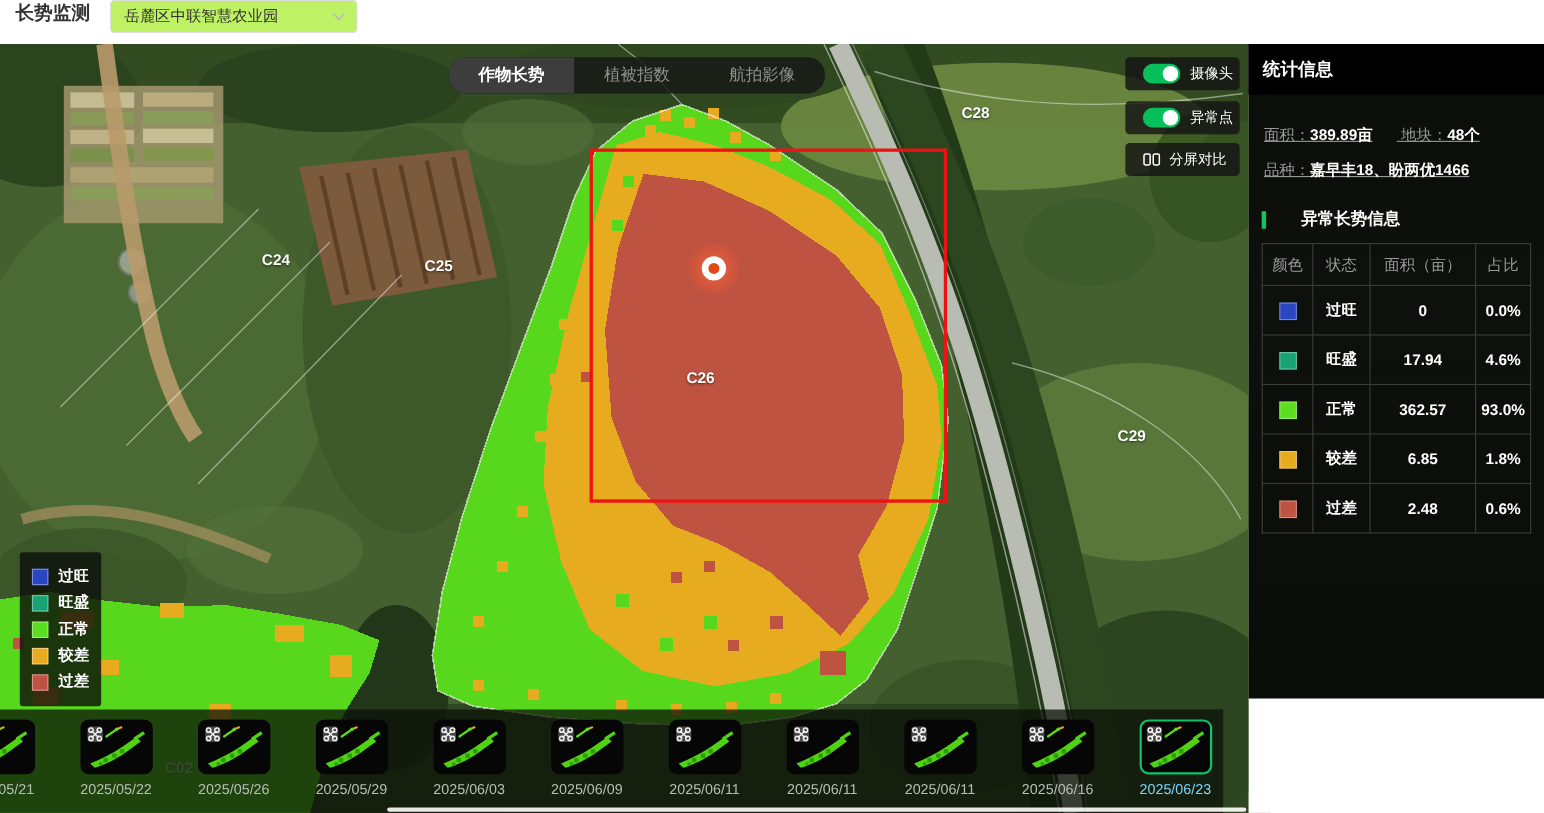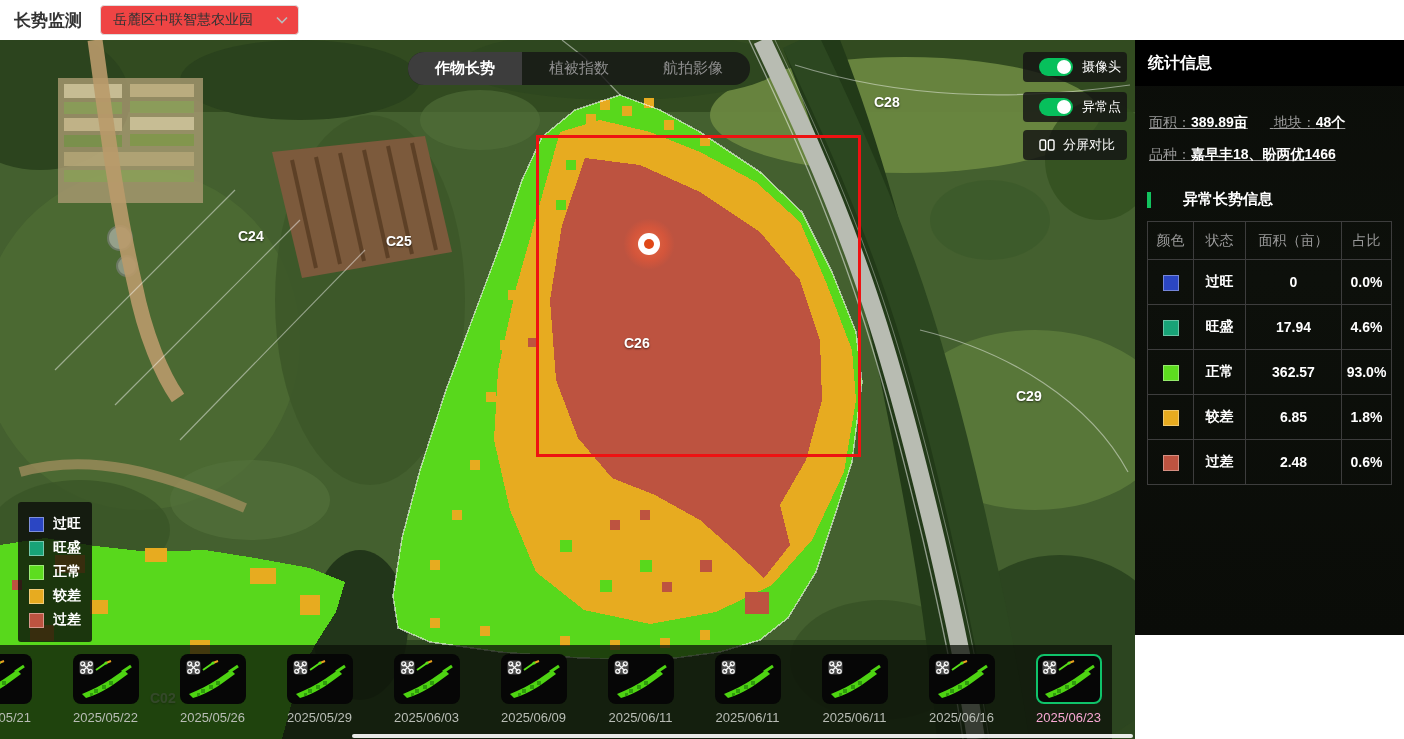--- a/index.html
+++ b/index.html
@@ -1,23 +1,23 @@
 <!DOCTYPE html>
 <html><head>
 <meta charset="utf-8">
 <style>
   * { margin:0; padding:0; box-sizing:border-box; }
   html,body { width:1404px; height:739px; overflow:hidden; }
   body { font-family:"Liberation Sans","DejaVu Sans",sans-serif; background:#fff; }
   .app { position:relative; width:1404px; height:739px; }
 
   
-  .header { position:absolute; left:0; top:0; width:1404px; height:40px; background:#fff; display:flex; align-items:center; z-index:20; }
+  .header { position:absolute; left:0; top:0; width:1404px; height:40px; background:#fff; display:flex; z-index:20; }
   .header-title { font-size:17px; font-weight:bold; color:#333; margin:0 18px 0 14px; }
-  .farm-select { width:199px; height:30px; border:1px solid #ddd; border-radius:4px; background:#ef4444; display:flex; align-items:center; justify-content:space-between; padding:0 10px 0 12px; cursor:pointer; }
+  .farm-select { width:225px; height:30px; border:1px solid #ddd; border-radius:4px; background:#bef264; display:flex; align-items:center; justify-content:space-between; padding:0 10px 0 12px; cursor:pointer; }
   .farm-select-value { font-size:14px; color:#333; }
   .chev { width:12px; height:8px; }
 
   
   .map-area { position:absolute; left:0; top:40px; width:1135px; height:699px; overflow:hidden; background:#44602f; }
   .map-svg { position:absolute; left:0; top:0; z-index:0; }
 
   
   .red-rect { position:absolute; left:536px; top:95px; width:325px; height:322px; border:3px solid #ee1212; z-index:3; }
   .marker { position:absolute; left:649px; top:204px; width:0; height:0; z-index:3; }
@@ -59,21 +59,21 @@
   
   .timeline { position:absolute; left:0; top:605px; width:1112px; height:94px; background:rgba(12,18,8,.75); z-index:5; display:flex; overflow:hidden; }
   .titem { width:107px; flex:none; text-align:center; padding-top:9px; cursor:pointer; }
   .titem:first-child { margin-left:-55px; }
   .thumb { width:66px; height:50px; margin:0 auto; background:#060606; border-radius:8px; border:2px solid transparent; position:relative; }
   .titem.sel .thumb { border-color:#0fc36a; }
   .badge { position:absolute; left:4px; top:4px; width:15px; height:15px; }
   .pointer { position:absolute; left:20px; top:3px; width:18px; height:12px; }
   .blob { position:absolute; left:3px; bottom:3px; width:58px; height:36px; }
   .tdate { margin-top:6px; font-size:13px; color:#b9bdb6; }
-  .titem.sel .tdate { color:#f9a8d4; }
+  .titem.sel .tdate { color:#7dd3fc; }
   .tl-scrollbar { position:absolute; left:352px; bottom:1px; width:781px; height:4px; border-radius:2px; background:rgba(255,255,255,.9); z-index:7; }
 
   
   .stats { position:absolute; left:1135px; top:40px; width:269px; height:595px; z-index:10;
     background:linear-gradient(180deg,#0b0d09 0%, #0d100b 40%, #0a0c08 100%); }
   .stats-titlebar { height:46px; background:#000; display:flex; align-items:center; padding-left:13px; }
   .stats-title { color:#fff; font-size:16px; font-weight:bold; }
   .stats-body { padding:14px 12px 0 12px; }
   .sect { display:flex; align-items:center; margin:8px 0 4px 0; }
   .sect-bar { width:4px; height:16px; background:#12c35e; margin-right:8px; flex:none; }

